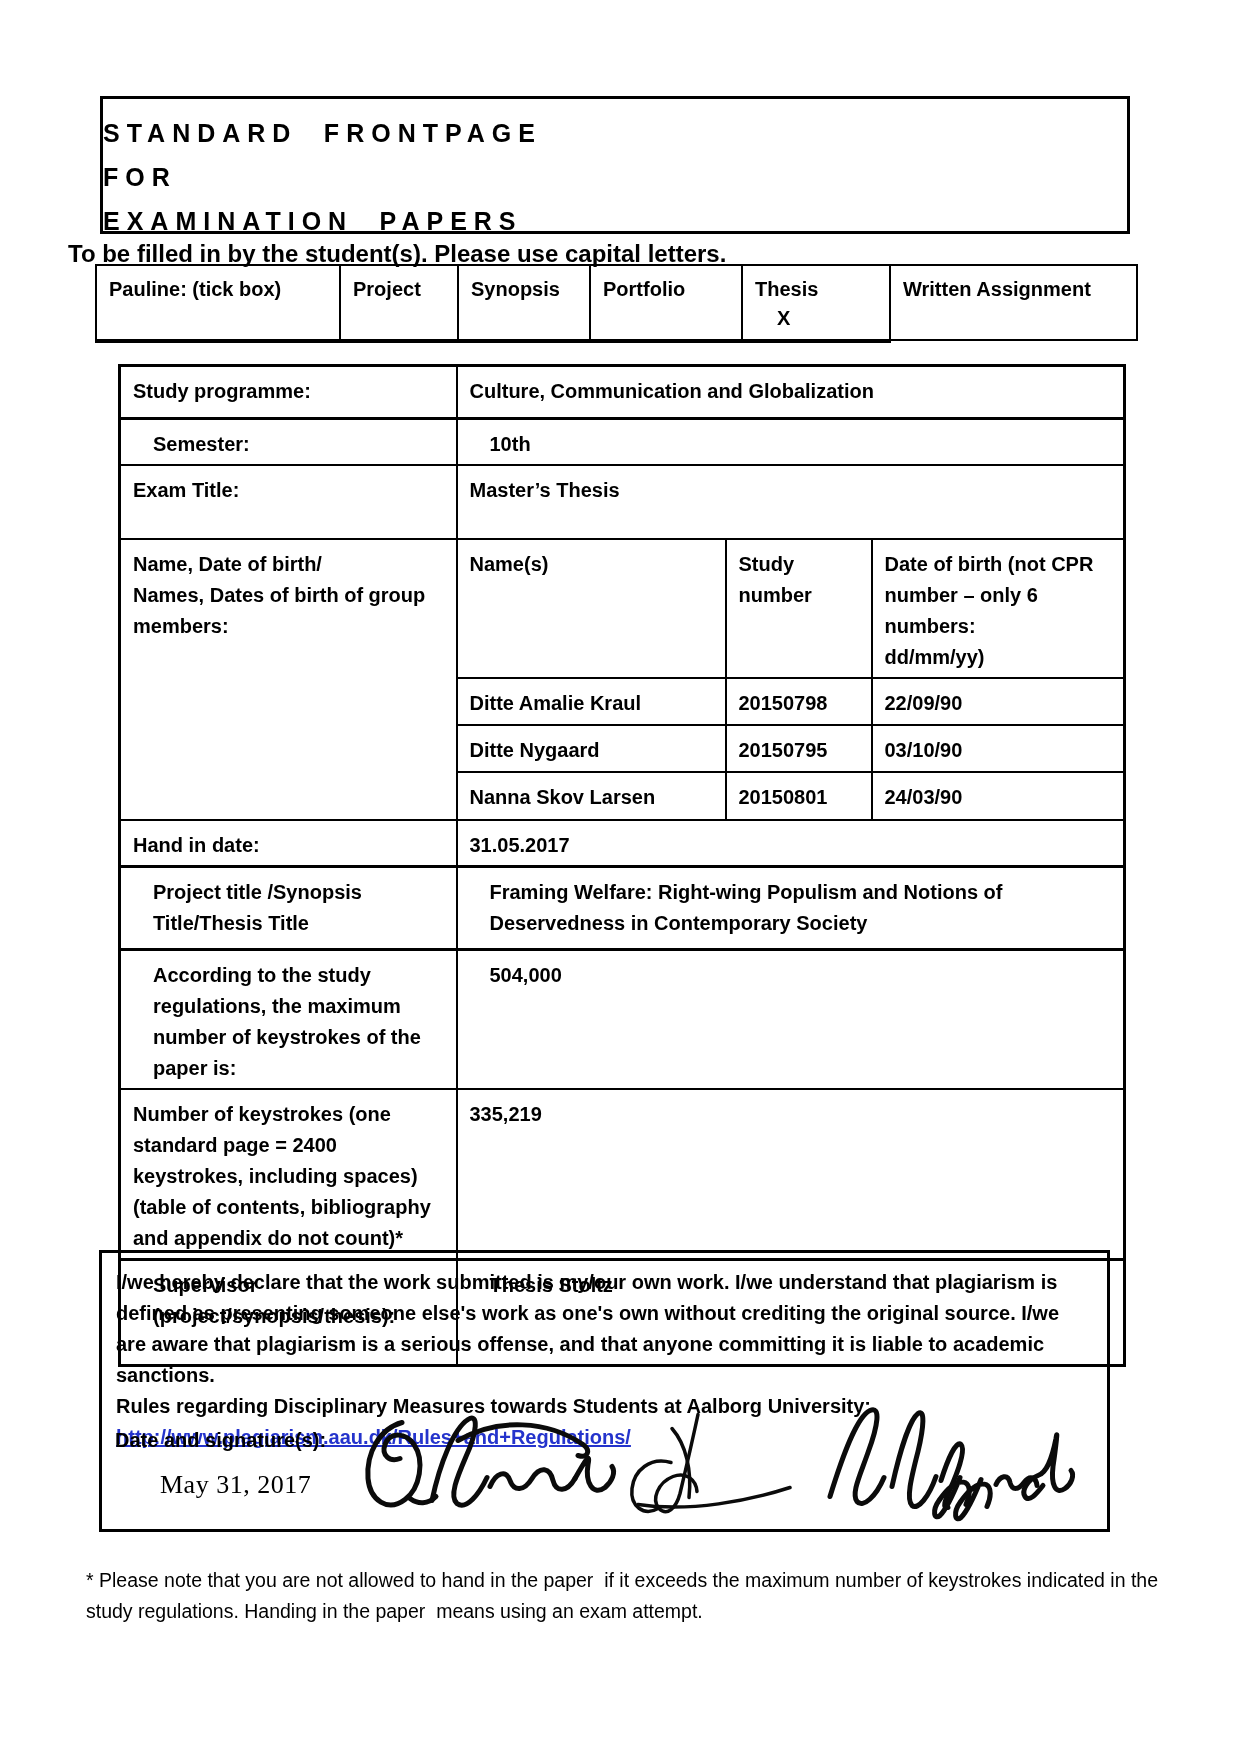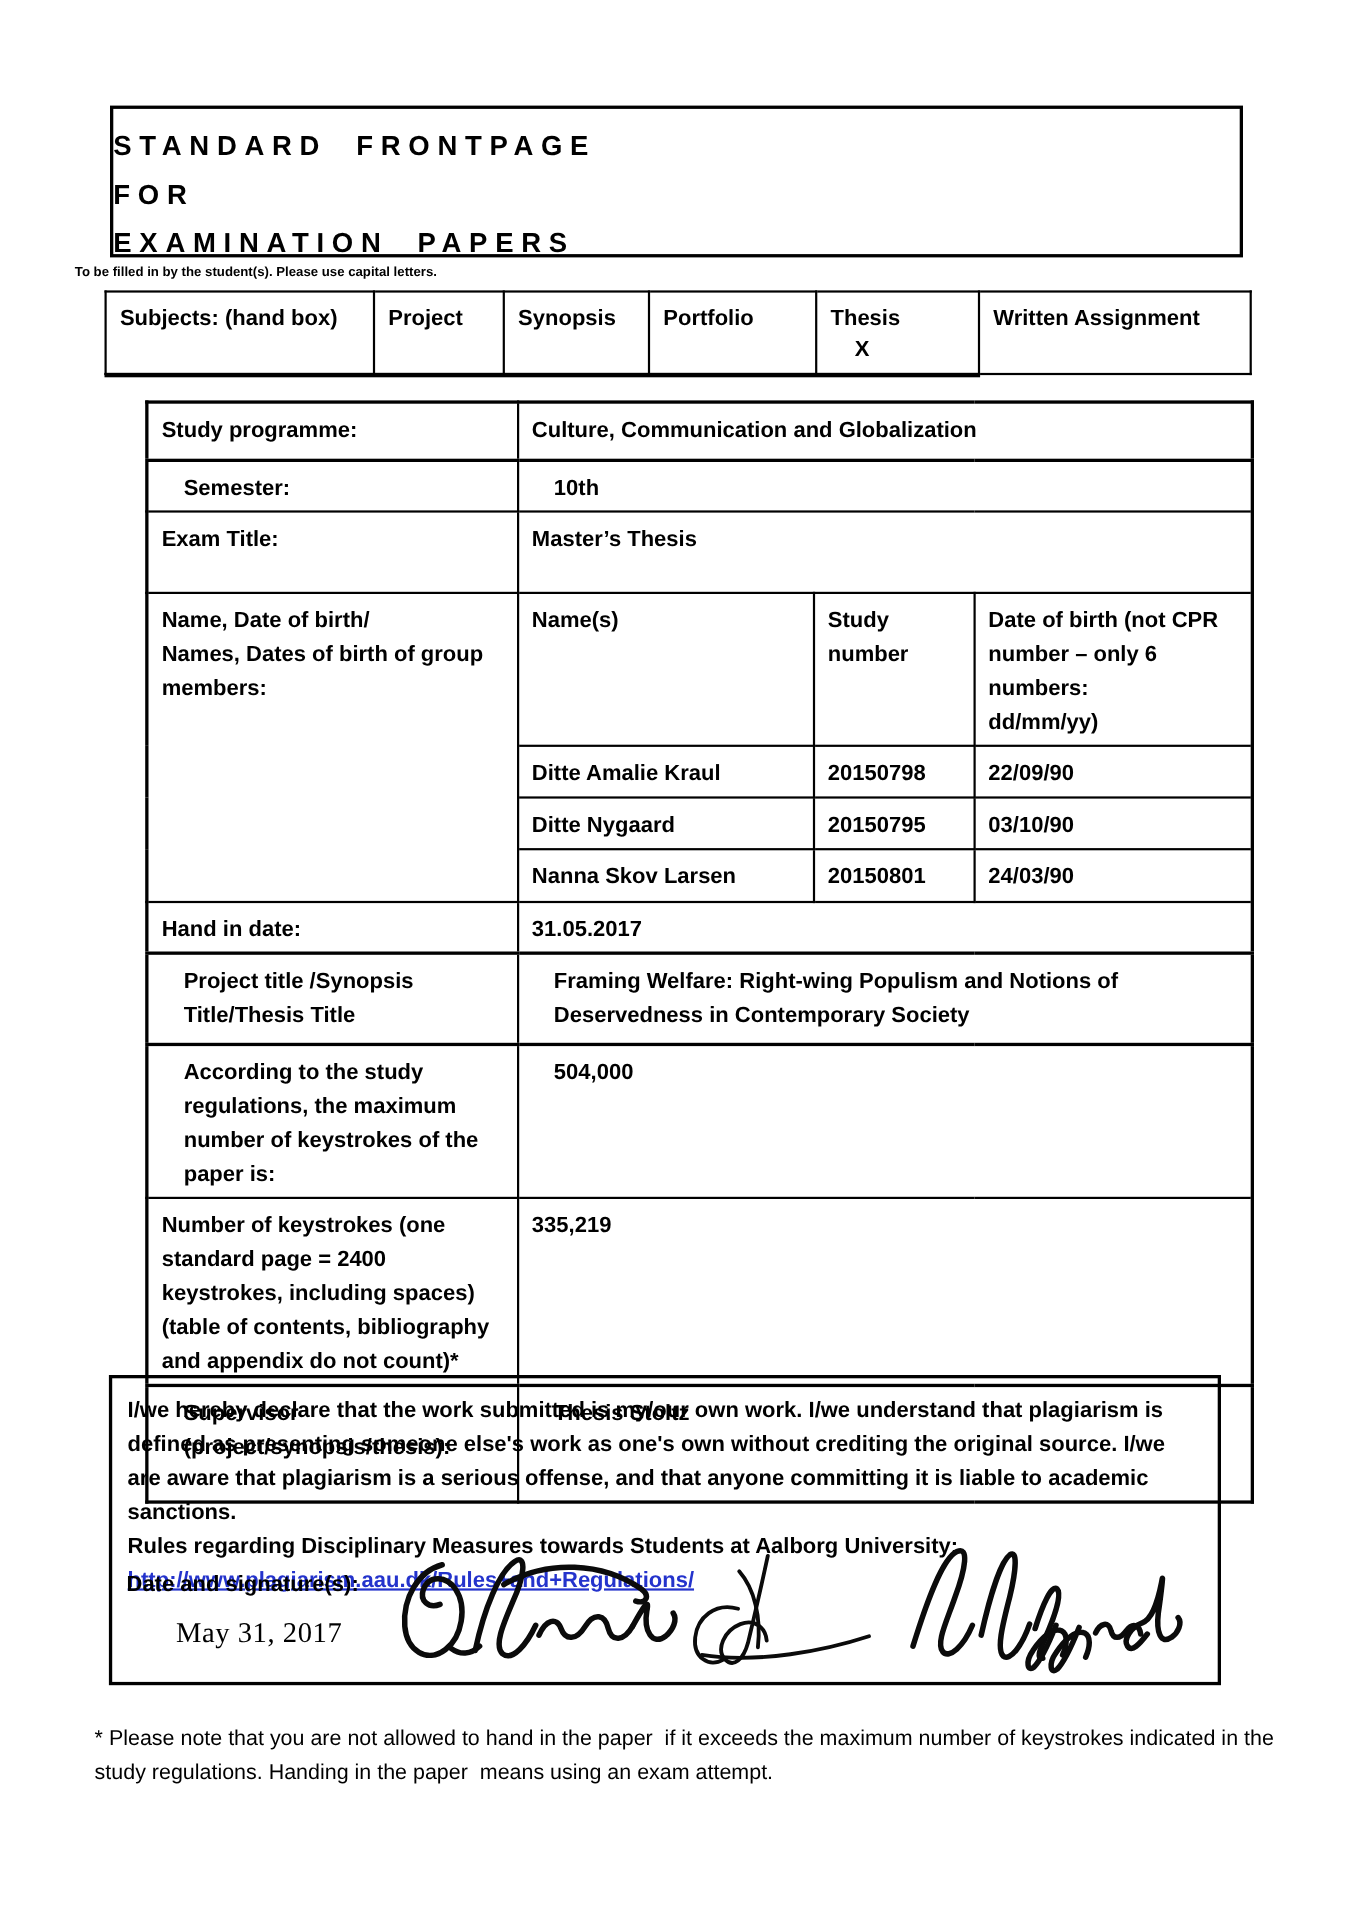--- a/index.html
+++ b/index.html
@@ -18,41 +18,41 @@
     border:3px solid #000;box-sizing:border-box;
     text-align:left;padding-top:12px;
   }
   .header-line{
     font-size:25px;font-weight:bold;line-height:44px;
     letter-spacing:0.28em;word-spacing:0.5em;
   }
   
   .instruction{
     position:absolute;left:68px;top:240px;
-    font-size:12px;font-weight:bold;
+    font-size:24px;font-weight:bold;
   }
   
   .subjects-wrap{position:absolute;left:95px;top:264px;width:1041px;}
   .subjects-wrap::after{ 
     content:"";position:absolute;left:0;bottom:-2px;width:796px;height:4px;background:#000;
   }
   table.subjects{
     border-collapse:collapse;table-layout:fixed;width:1041px;
   }
   table.subjects td{
     border:2px solid #000;vertical-align:top;
     padding:9px 12px 6px 12px;
     font-size:20px;font-weight:bold;line-height:29px;
     height:74px;box-sizing:border-box;
   }
   td.thesis-cell{border-left-width:3px;border-right-width:3px;border-top-width:3px;}
   .tick-mark{margin-left:22px;}
   
   table.details{
-    position:absolute;left:132px;top:364px;width:1005px;
+    position:absolute;left:118px;top:364px;width:1005px;
     border-collapse:collapse;table-layout:fixed;
     border:3px solid #000;
   }
   table.details td{
     border:2px solid #000;vertical-align:top;
     padding:9px 12px 4px 12px;
     font-size:20px;font-weight:bold;line-height:31px;
     box-sizing:border-box;
   }
   tr.thick-top td{border-top-width:3px;padding-left:32px;}
@@ -104,21 +104,21 @@
       <colgroup>
         <col style="width:244px">
           <col style="width:118px">
           <col style="width:132px">
         <col style="width:152px">
           <col style="width:148px">
           <col style="width:247px">
       </colgroup>
       <tbody>
           <tr>
-        <td>Subjects: (hand box)</td>
+        <td>Pauline: (tick box)</td>
         <td>Project</td>
         <td>Synopsis</td>
         <td>Portfolio</td>
         <td class="thesis-cell">
           <div>Thesis</div>
           <div class="tick-mark">X</div>
         </td>
         <td>Written Assignment</td>
       </tr>
     </tbody>

